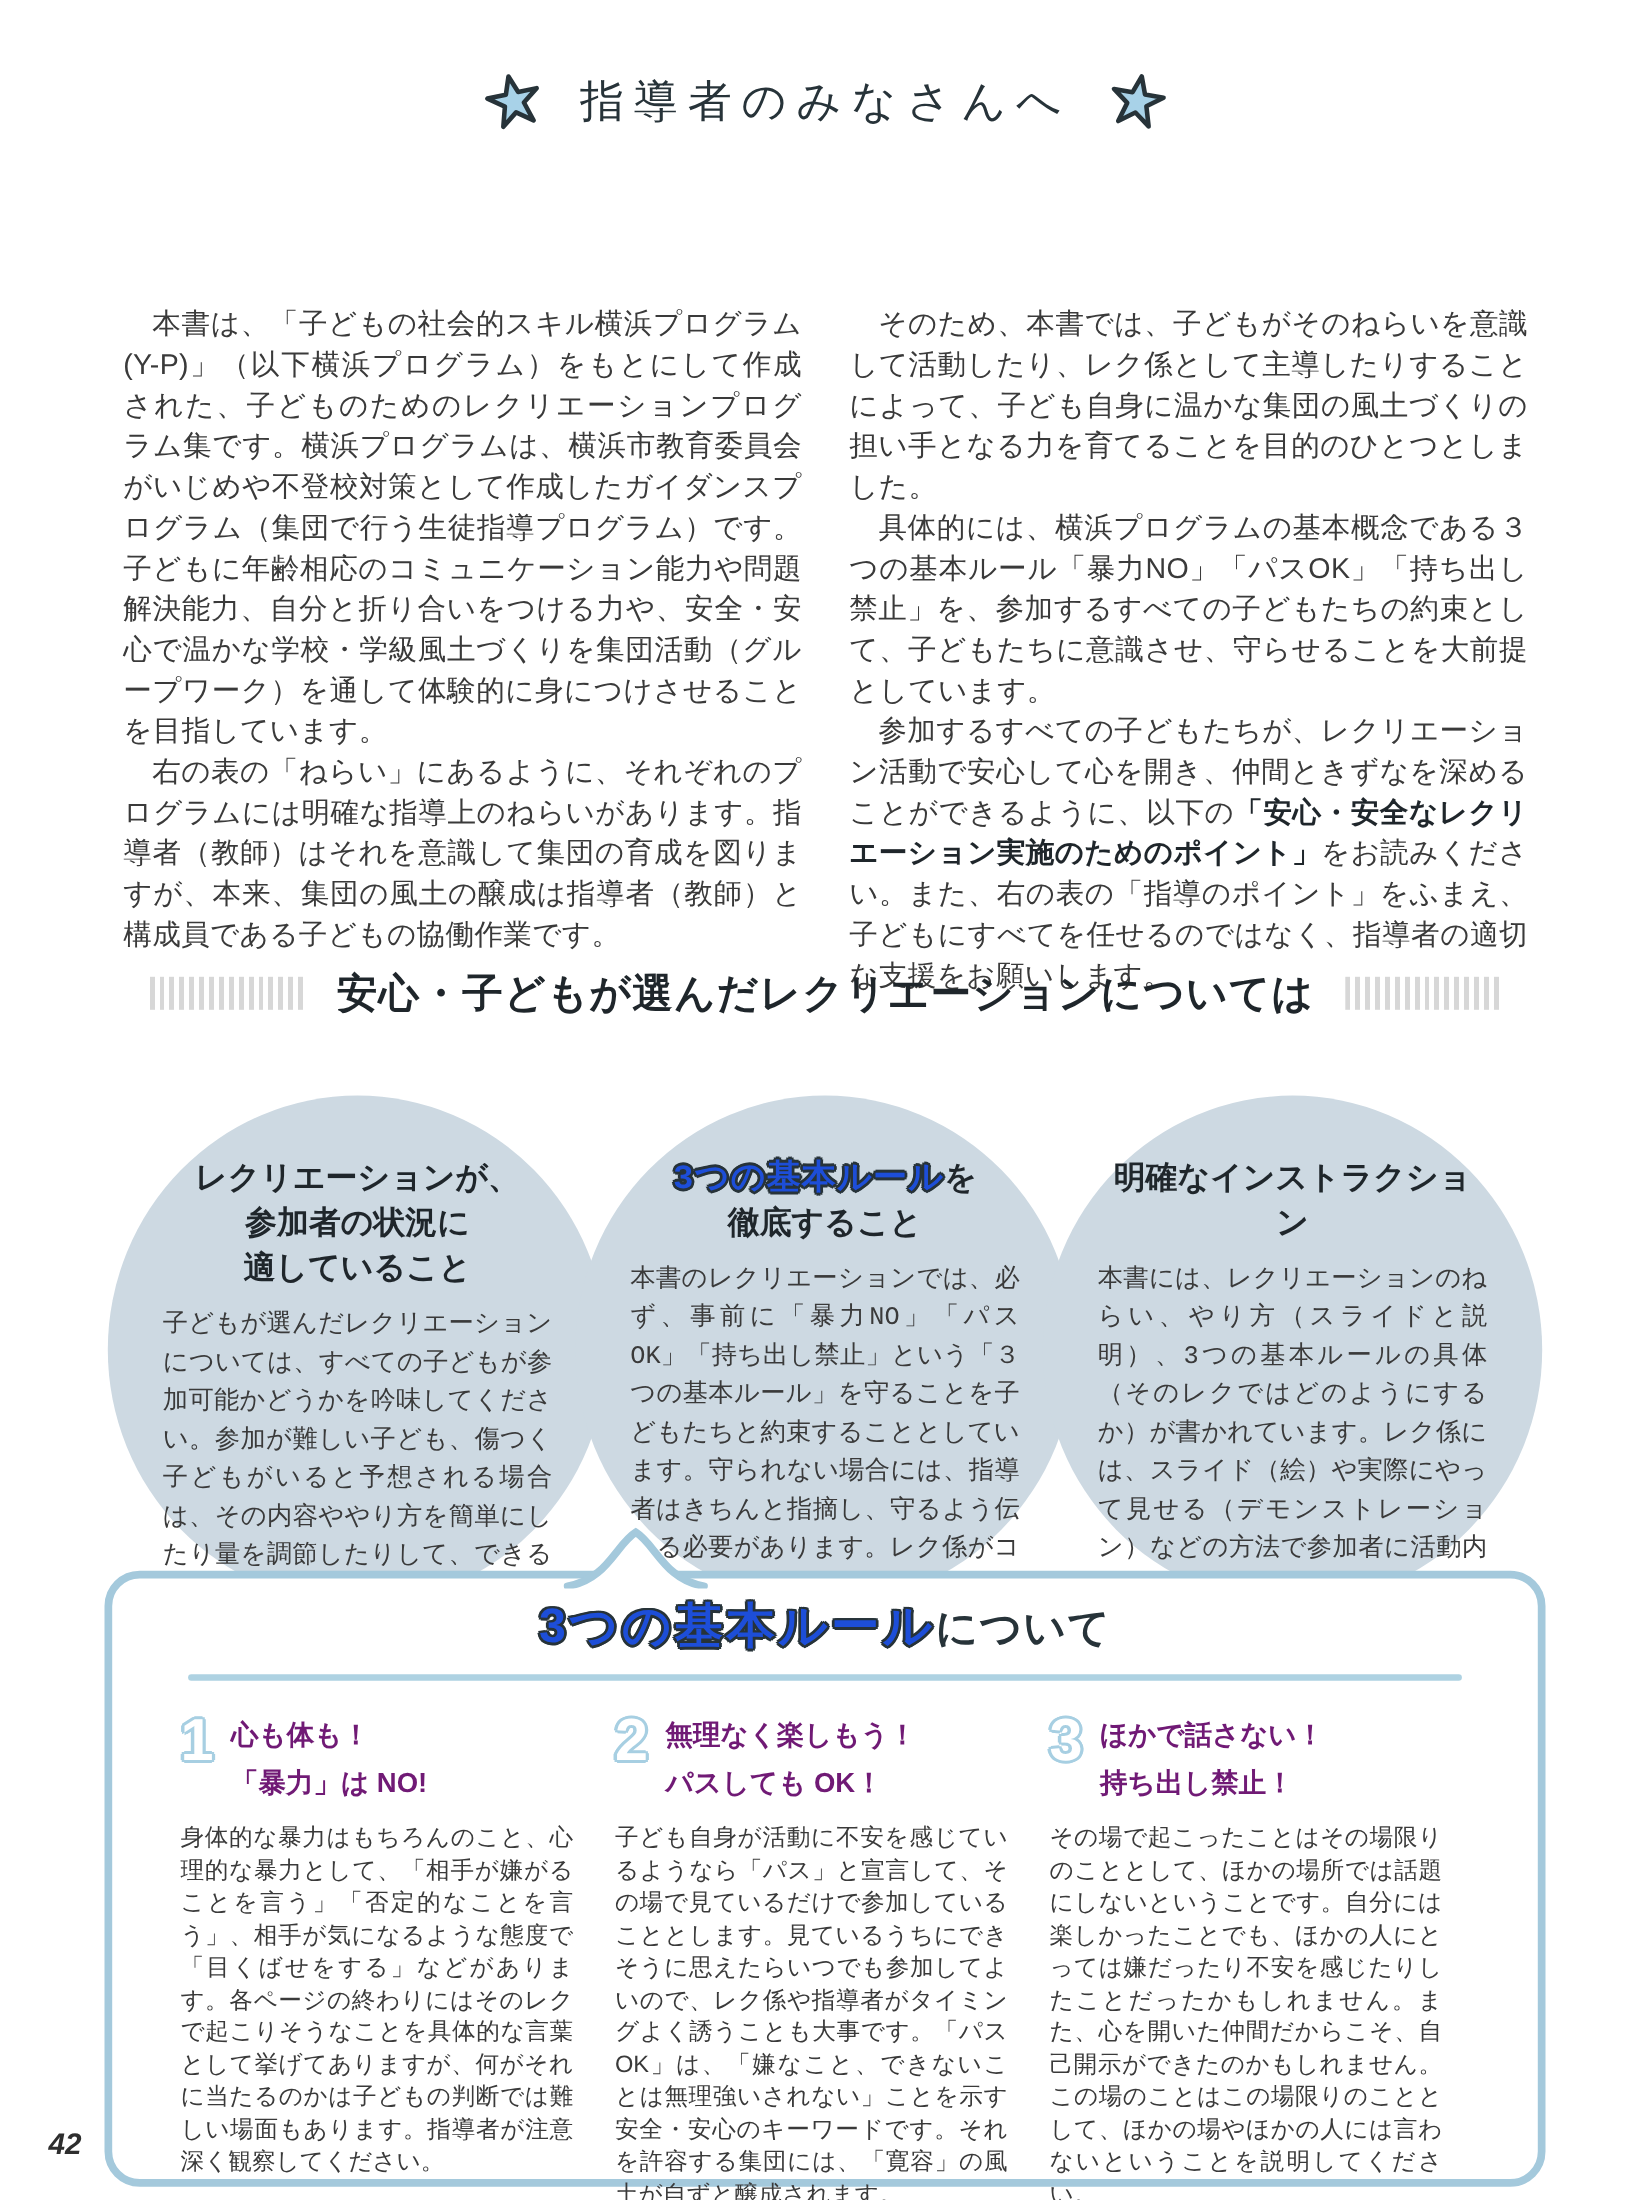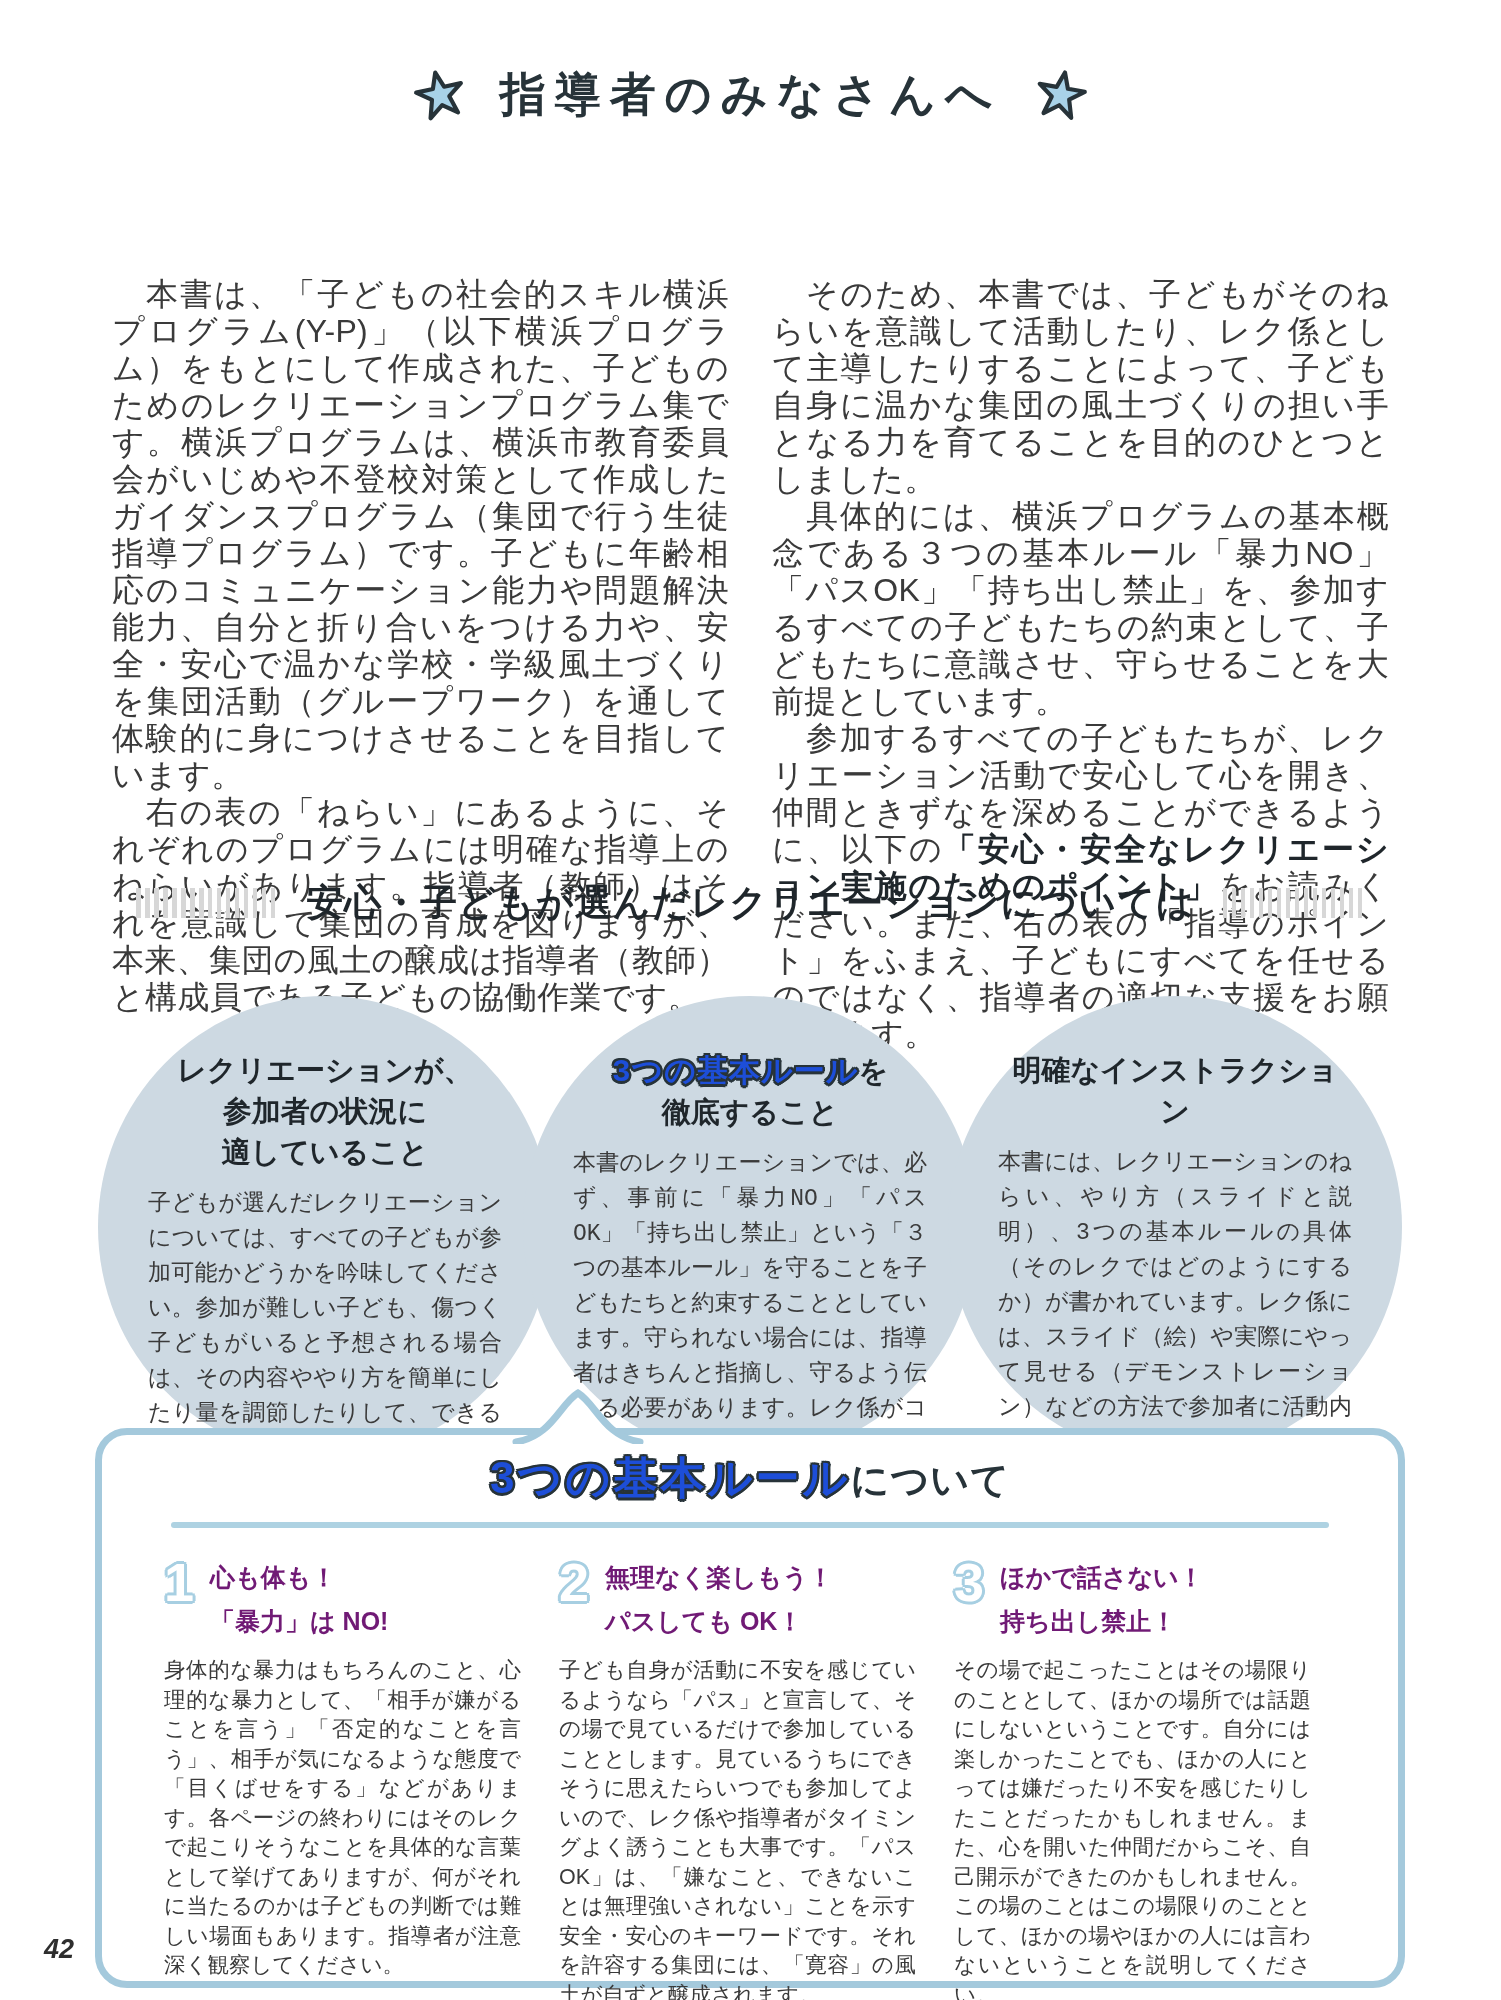--- a/index.html
+++ b/index.html
@@ -11,21 +11,21 @@
     color:#3a3a3a;
     overflow:hidden;
   }
 
   
   .title-row{
     position:absolute;top:64px;left:0;right:0;
     display:flex;justify-content:center;align-items:center;gap:34px;
   }
   .page-title{
-    font-size:46px;font-weight:700;letter-spacing:9px;
+    font-size:40px;font-weight:400;letter-spacing:9px;
     color:#273339;
   }
   .star-icon{width:52px;height:52px;display:block;}
   .star-left{transform:rotate(-12deg);}
   .star-right{transform:rotate(10deg);}
 
   
   .sec-head{
     position:absolute;left:112px;right:112px;
     display:flex;align-items:center;justify-content:center;gap:28px;
@@ -40,21 +40,21 @@
   .sec1{top:220px;}
   .sec1 .stripe{width:330px;}
   .sec2{top:878px;}
   .sec2 .stripe{width:142px;}
 
   
   .columns{
     position:absolute;top:276px;left:112px;width:1277px;
     display:flex;gap:43px;
   }
-  .col{width:617px;font-size:32px;line-height:37px;text-align:justify;color:#3a3a3a;letter-spacing:0.3px;}
+  .col{width:617px;font-size:26px;line-height:37px;text-align:justify;color:#3a3a3a;letter-spacing:0.3px;}
   .para{margin:0;}
   .b{font-weight:bold;color:#1f262b;}
 
   
   .circles{
     position:absolute;top:996px;left:98px;
     display:flex;align-items:flex-start;font-family:Liberation Mono, monospace;
   }
   .circle{
     box-sizing:border-box;

